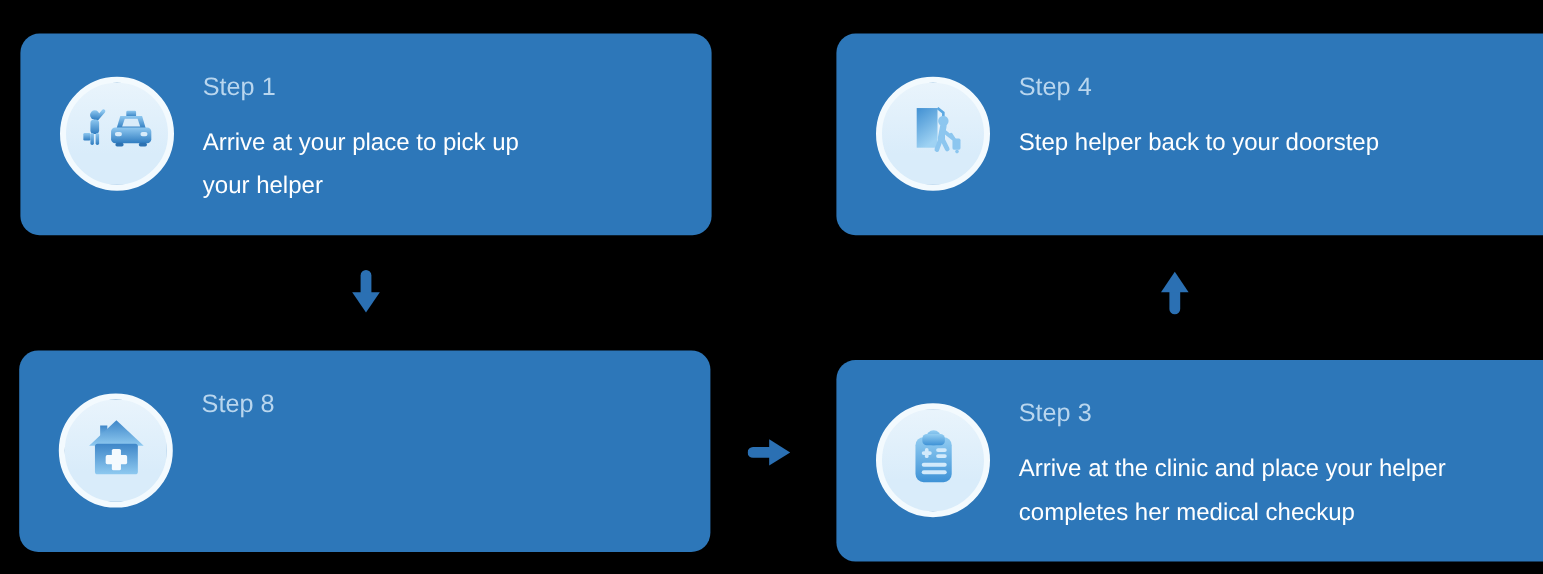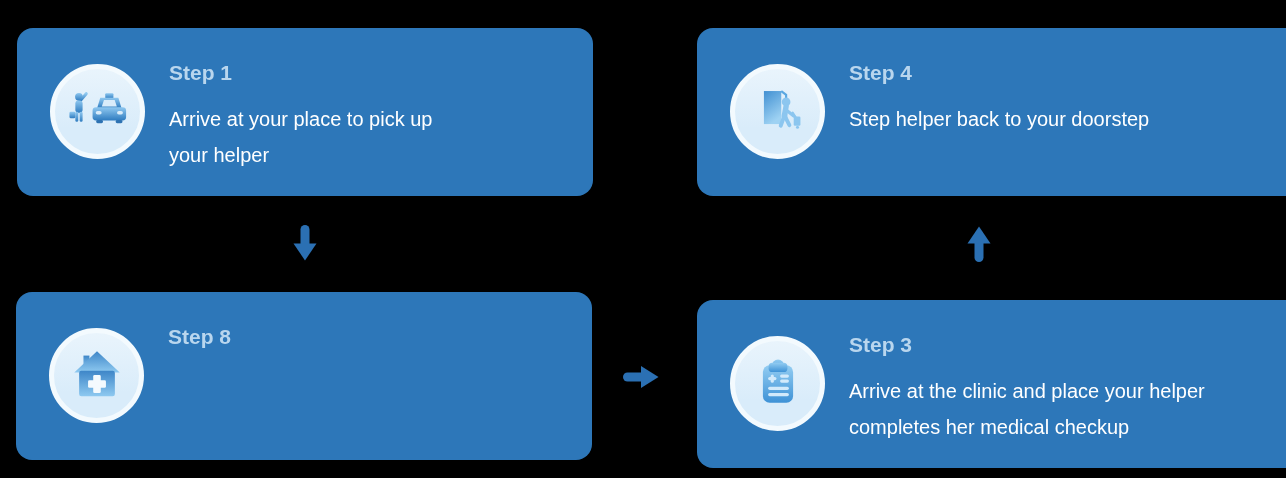--- a/index.html
+++ b/index.html
@@ -35,21 +35,21 @@
     border: 5px solid var(--icon-circle-ring, #f3fafe);
     display: flex; align-items: center; justify-content: center;
   }
   .text-block {
     position: absolute;
     left: 152px; top: 33px; right: 24px;
   }
   .step-title {
     color: var(--step-title-color, #b9d6ee);
     font-size: 21px;
-    font-weight: bold;
+    font-weight: normal;
     line-height: 24px;
     margin: 0 0 16px 0;
   }
   .step-desc {
     color: var(--body-text-color, #ffffff);
     font-size: 20px;
     line-height: 36px;
     white-space: pre-line;
     margin: 0;
   }

